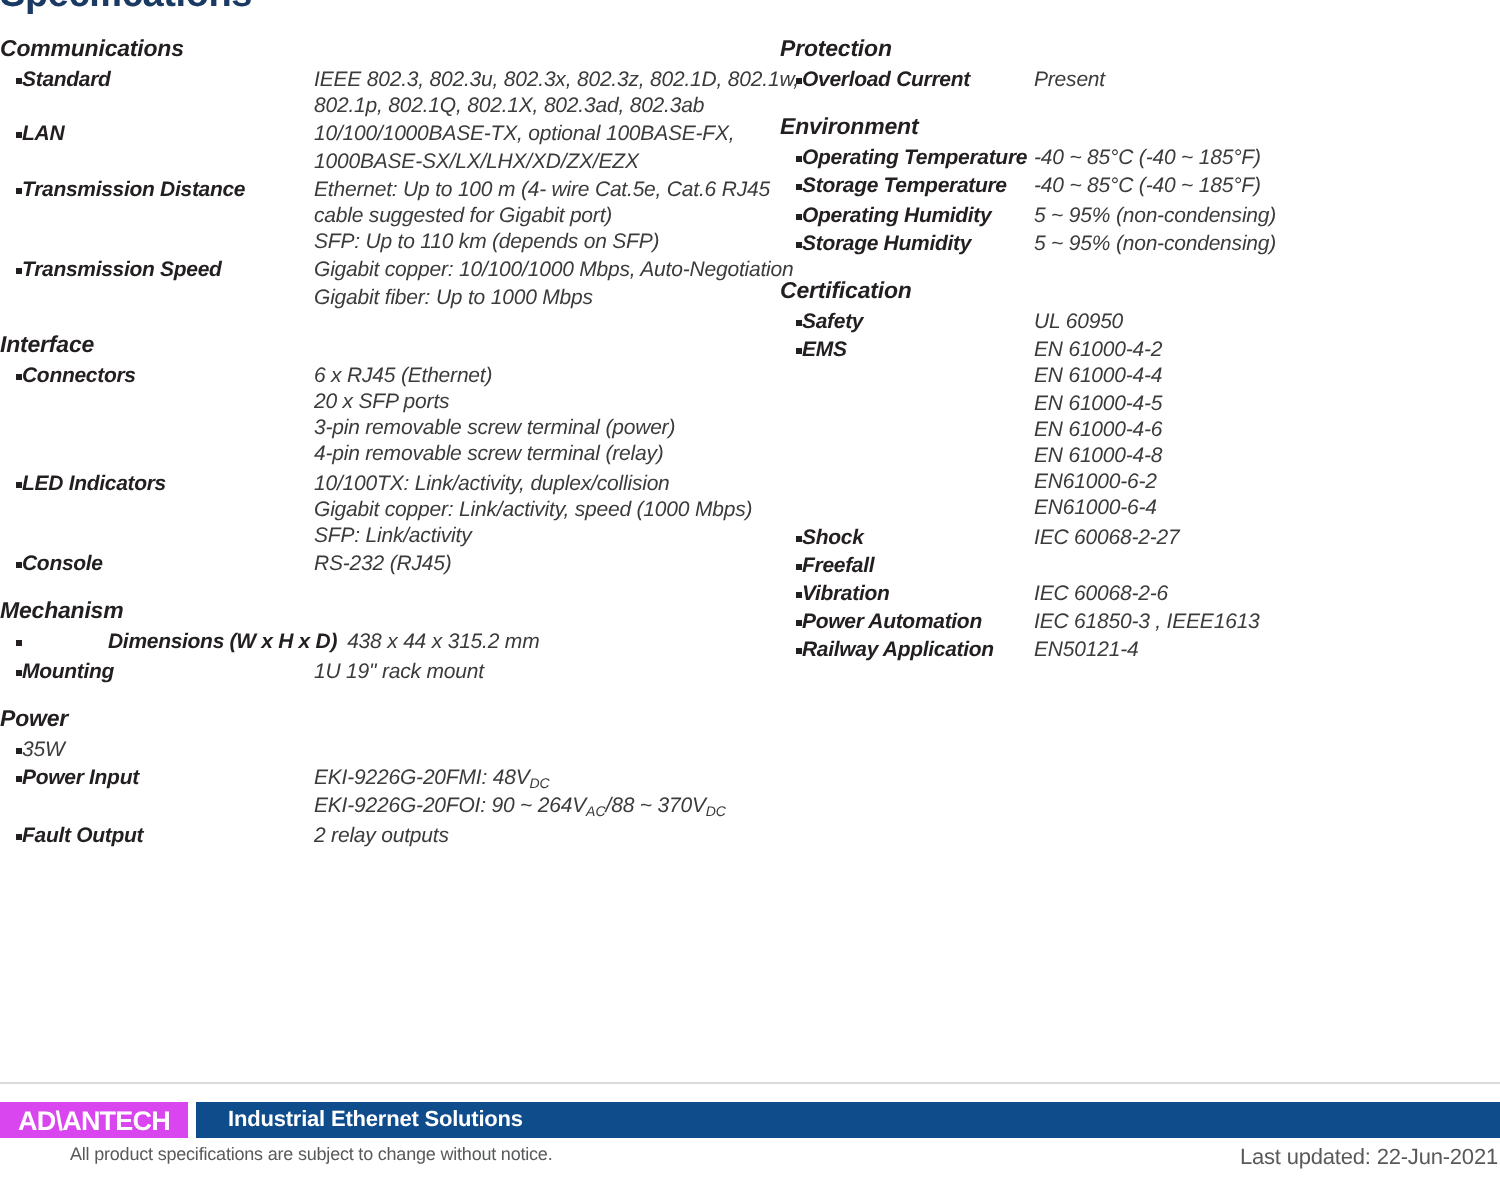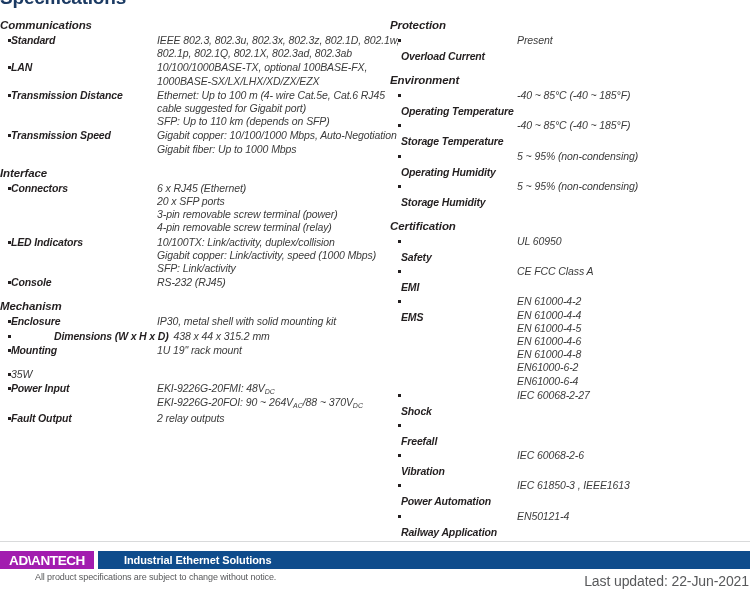--- a/index.html
+++ b/index.html
@@ -69,21 +69,21 @@
 
   .spec-label {
     font-size: 10.5px;
     font-weight: bold;
     color: #231f20;
     line-height: 13.2px;
     white-space: nowrap;
     letter-spacing: -0.15px;
   }
   .col-left  .spec-label { flex: 0 0 146px; }
-  .col-right .spec-label { flex: 0 0 116px; margin-top: 16px; }
+  .col-right .spec-label { flex: 0 0 116px; }
 
   .spec-value {
     font-size: 10.5px;
     color: #3b3b3b;
     line-height: 13.2px;
     flex: 1 1 auto;
     letter-spacing: -0.1px;
   }
   .spec-value .ln { display: block; white-space: nowrap; }
   .spec-value sub {
@@ -112,57 +112,57 @@
     top: 551px;
     width: 750px;
     height: 18px;
     background: #0f4c8c;
     display: flex;
     align-items: center;
   }
   .logo {
     width: 94px;
     height: 18px;
-    background: #a21caf;
+    background: #d946ef;
     color: #ffffff;
     font-size: 13.5px;
     font-weight: bold;
     letter-spacing: -0.4px;
     display: flex;
     align-items: center;
     justify-content: center;
     box-sizing: border-box;
     font-family: "Liberation Sans", sans-serif;
   }
   .logo-sep {
     width: 4px;
     height: 18px;
     background: #ffffff;
   }
   .banner-text {
     color: #ffffff;
     font-size: 11px;
     font-weight: bold;
-    padding-left: 26px;
+    padding-left: 16px;
     letter-spacing: -0.1px;
   }
   .disclaimer {
     position: absolute;
     left: 0px;
     top: 572px;
     font-size: 9px;
     color: #58595b;
     letter-spacing: -0.1px;
     padding-left: 35px;
   }
   .last-updated {
     position: absolute;
     right: 1px;
     top: 573px;
-    font-size: 14px;
+    font-size: 11px;
     color: #58595b;
     letter-spacing: -0.1px;
   }
 </style>
 </head>
 <body>
 
 <div class="page-title">Specifications</div>
 
 <div class="col col-left" id="left-column">
@@ -240,49 +240,41 @@
           <i></i>
         </div>
         <div class="spec-label">Console</div>
         <div class="spec-value">
           <span class="ln">RS-232 (RJ45)</span>
         </div>
       </div>
     </div>
     <div class="section">
       <div class="section-title">Mechanism</div>
-      <div class="spec-row">
-        <div class="bullet">
-          <i></i>
-        </div>
-        <div class="spec-label">Enclosure</div>
-        <div class="spec-value">
-          <span class="ln">IP30, metal shell with solid mounting kit</span>
-        </div>
-      </div>
       <div class="spec-row wide">
         <div class="bullet">
           <i></i>
         </div>
         <div class="spec-label">Dimensions (W x H x D)</div>
         <div class="spec-value">
           <span class="ln">438 x 44 x 315.2 mm</span>
         </div>
       </div>
       <div class="spec-row">
         <div class="bullet">
           <i></i>
         </div>
         <div class="spec-label">Mounting</div>
         <div class="spec-value">
           <span class="ln">1U 19" rack mount</span>
         </div>
       </div>
     </div>
     <div class="section">
+      <div class="section-title">Power</div>
       <div class="spec-row">
         <div class="bullet">
           <i></i>
         </div>
         <div class="spec-value">
           <span class="ln">35W</span>
         </div>
       </div>
       <div class="spec-row">
         <div class="bullet">
@@ -359,29 +351,20 @@
     </div>
     <div class="section">
       <div class="section-title">Certification</div>
       <div class="spec-row">
         <div class="bullet">
           <i></i>
         </div>
         <div class="spec-label">Safety</div>
         <div class="spec-value">
           <span class="ln">UL 60950</span>
-        </div>
-      </div>
-      <div class="spec-row">
-        <div class="bullet">
-          <i></i>
-        </div>
-        <div class="spec-label">EMI</div>
-        <div class="spec-value">
-          <span class="ln">CE FCC Class A</span>
         </div>
       </div>
       <div class="spec-row">
         <div class="bullet">
           <i></i>
         </div>
         <div class="spec-label">EMS</div>
         <div class="spec-value">
           <span class="ln">EN 61000-4-2</span>
           <span class="ln">EN 61000-4-4</span>

